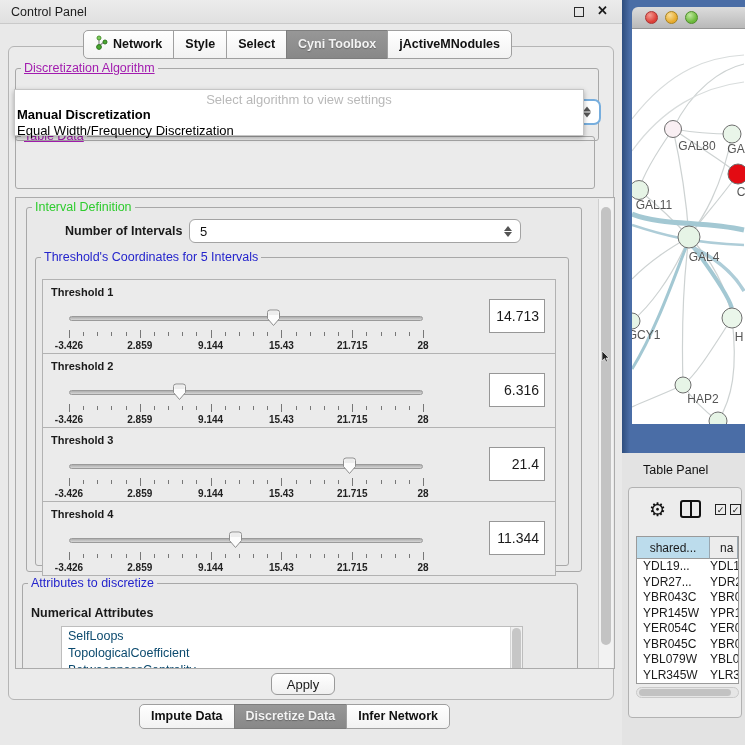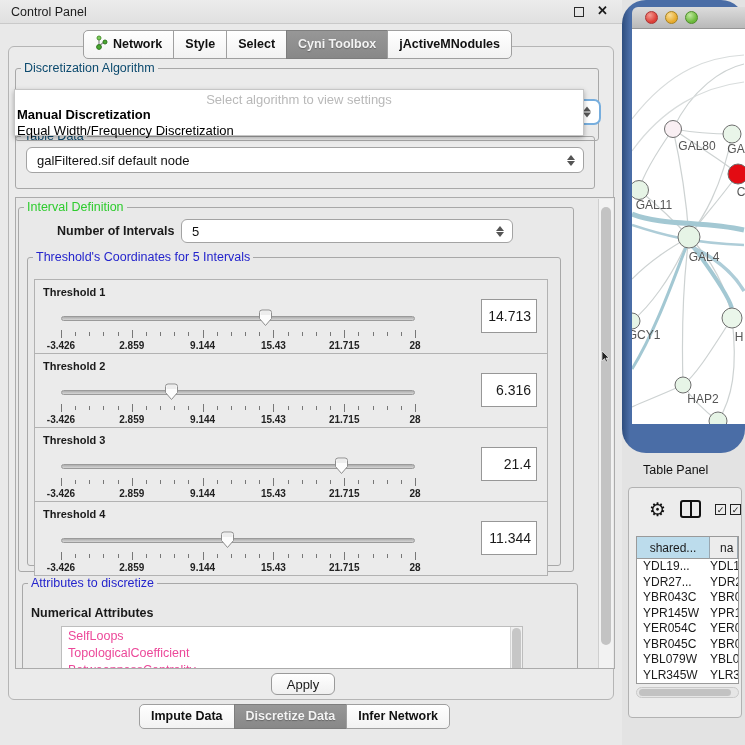--- a/index.html
+++ b/index.html
@@ -16,21 +16,21 @@
   .tab-row { position:absolute; left:84px; top:30px; display:flex; z-index:5; }
   .tab { background:linear-gradient(#ffffff,#f2f2f2); border:1px solid #9f9f9f; margin-left:-1px; padding:4px 11px 5px; font-size:12.5px; font-weight:bold; color:#111; white-space:nowrap; display:flex; align-items:center; gap:5px; }
   .tab:first-child { border-radius:5px 0 0 5px; }
   .tab:last-child { border-radius:0 5px 5px 0; }
   .tab.active { background:linear-gradient(#979797,#888888); color:#f3f3f3; border-color:#7d7d7d; text-shadow:0 1px 1px #666; }
 
   .outer-panel { position:absolute; left:8px; top:46px; width:606px; height:654px; border:1px solid #b5b5b5; border-radius:6px; background:#ebebeb; }
 
   fieldset.grp { position:absolute; border:1px solid #a8a8a8; border-radius:3px; }
   fieldset.grp legend { font-size:12.5px; padding:0 3px; margin-left:5px; }
-  legend.black { color:#0c4a6e; }
+  legend.black { color:#a21caf;text-decoration:underline; }
   legend.green { color:#2ecc2e; }
   legend.blue { color:#2424cc; }
 
   
   .combo { position:absolute; background:#fff; border:1px solid #a3a3a3; border-radius:6px; font-size:13px; display:flex; align-items:center; padding-left:10px; color:#111; }
   .combo .stepper { position:absolute; right:8px; top:0; bottom:0; display:flex; flex-direction:column; justify-content:center; gap:1px; }
   .combo .stepper i { display:block; width:0; height:0; border-left:4px solid transparent; border-right:4px solid transparent; }
   .combo .stepper i.up { border-bottom:5px solid #555; }
   .combo .stepper i.dn { border-top:5px solid #555; }
 
@@ -57,31 +57,31 @@
   .thumb-svg { position:absolute; top:1px; margin-left:-7px; }
   .ticks { position:absolute; left:0; right:0; top:22px; height:8px; }
   .tick { position:absolute; top:2px; width:1px; height:4px; background:#777; }
   .tick.major { top:0; height:8px; }
   .tick-labels { position:absolute; left:0; right:0; top:32px; height:12px; }
   .tick-labels span { position:absolute; transform:translateX(-50%); font-size:10px; font-weight:bold; color:#222; white-space:nowrap; }
   .th-value { position:absolute; right:10px; top:19px; width:56px; height:34px; background:#fff; border:1px solid #979797; font-size:14px; text-align:right; padding:8px 5px 0 0; }
 
   .attr-header { position:absolute; left:8px; top:16px; font-weight:bold; font-size:12.5px; }
   .attr-list { position:absolute; left:38px; top:36px; width:462px; height:50px; background:#fff; border:1px solid #bdbdbd; overflow:hidden; font-size:12.5px; }
-  .attr-item { padding:1px 0 0 6px; line-height:16px; color:#ec4899; }
+  .attr-item { padding:1px 0 0 6px; line-height:16px; color:#0c4a6e; }
   .attr-scroll { position:absolute; right:0; top:0; width:12px; height:100%; background:#f0f0f0; border-left:1px solid #d5d5d5; }
   .attr-scroll .thumb { position:absolute; left:1px; top:1px; width:9px; height:44px; background:#c6c6c6; border-radius:5px; }
 
   .apply-btn { position:absolute; left:262px; top:626px; width:64px; height:22px; background:linear-gradient(#ffffff,#f0f0f0); border:1px solid #9a9a9a; border-radius:6px; font-size:13px; text-align:center; padding-top:3px; }
 
   .bottom-tabs { position:absolute; left:140px; top:704px; display:flex; z-index:5; }
 
   
   .right-bg { position:absolute; left:622px; top:0; width:123px; height:745px; background:#e3e3e3; }
-  .net-window { position:absolute; left:622px; top:0; width:123px; height:453px; background:linear-gradient(90deg,#2e4d7d 0px,#4a6da6 8px);border-radius:24px; }
+  .net-window { position:absolute; left:622px; top:0; width:123px; height:453px; background:linear-gradient(90deg,#2e4d7d 0px,#4a6da6 8px); }
   .net-titlebar { position:absolute; left:10px; top:7px; right:0; height:22px; background:linear-gradient(#dcdcdc,#b9b9b9); border-bottom:1px solid #969696; border-radius:6px 0 0 0; display:flex; align-items:center; padding-left:13px; gap:7px; }
   .light { width:13px; height:13px; border-radius:50%; }
   .light.red { background:radial-gradient(circle at 35% 30%,#f49a92,#dd4038 65%); border:1px solid #a33; }
   .light.yellow { background:radial-gradient(circle at 35% 30%,#f7dd9a,#e8ab2d 65%); border:1px solid #a8821e; }
   .light.green { background:radial-gradient(circle at 35% 30%,#c0e8a0,#6cba3c 65%); border:1px solid #4e8c2a; }
   .net-canvas { position:absolute; left:10px; top:29px; right:0; height:395px; background:#fff; overflow:hidden; }
 
   .table-panel-bar { position:absolute; left:632px; top:455px; width:123px; height:30px; background:#e3e3e3; }
   .tp-title { position:absolute; left:11px; top:8px; font-size:12.5px; color:#111; }
 
@@ -159,32 +159,25 @@
     </div>
 
     <div class="popup">
       <div class="popup-hint">Select algorithm to view settings</div>
       <div class="popup-opt selected">Manual Discretization</div>
       <div class="popup-opt">Equal Width/Frequency Discretization</div>
     </div>
 
     <fieldset class="grp" style="left:6px; top:82px; width:580px; height:60px;">
       <legend class="black">Table Data</legend>
-      <div class="combo" style="left:10px; top:4px; width:558px; height:26px;">
-        <span>galFiltered.sif default node</span>
-        <span class="stepper">
-            <i class="up"></i>
-            <i class="dn"></i>
-          </span>
-      </div>
     </fieldset>
 
     <div class="scroll-panel">
 
-      <fieldset class="grp" style="left:2px; top:2px; width:556px; height:372px;">
+      <fieldset class="grp" style="left:10px; top:2px; width:556px; height:372px;">
         <legend class="green">Interval Definition</legend>
 
         <span class="num-row-label" style="left:38px; top:10px;">Number of Intervals</span>
         <div class="combo" style="left:162px; top:5px; width:332px; height:24px;">
           <span>5</span>
           <span class="stepper">
               <i class="up"></i>
               <i class="dn"></i>
             </span>
         </div>

